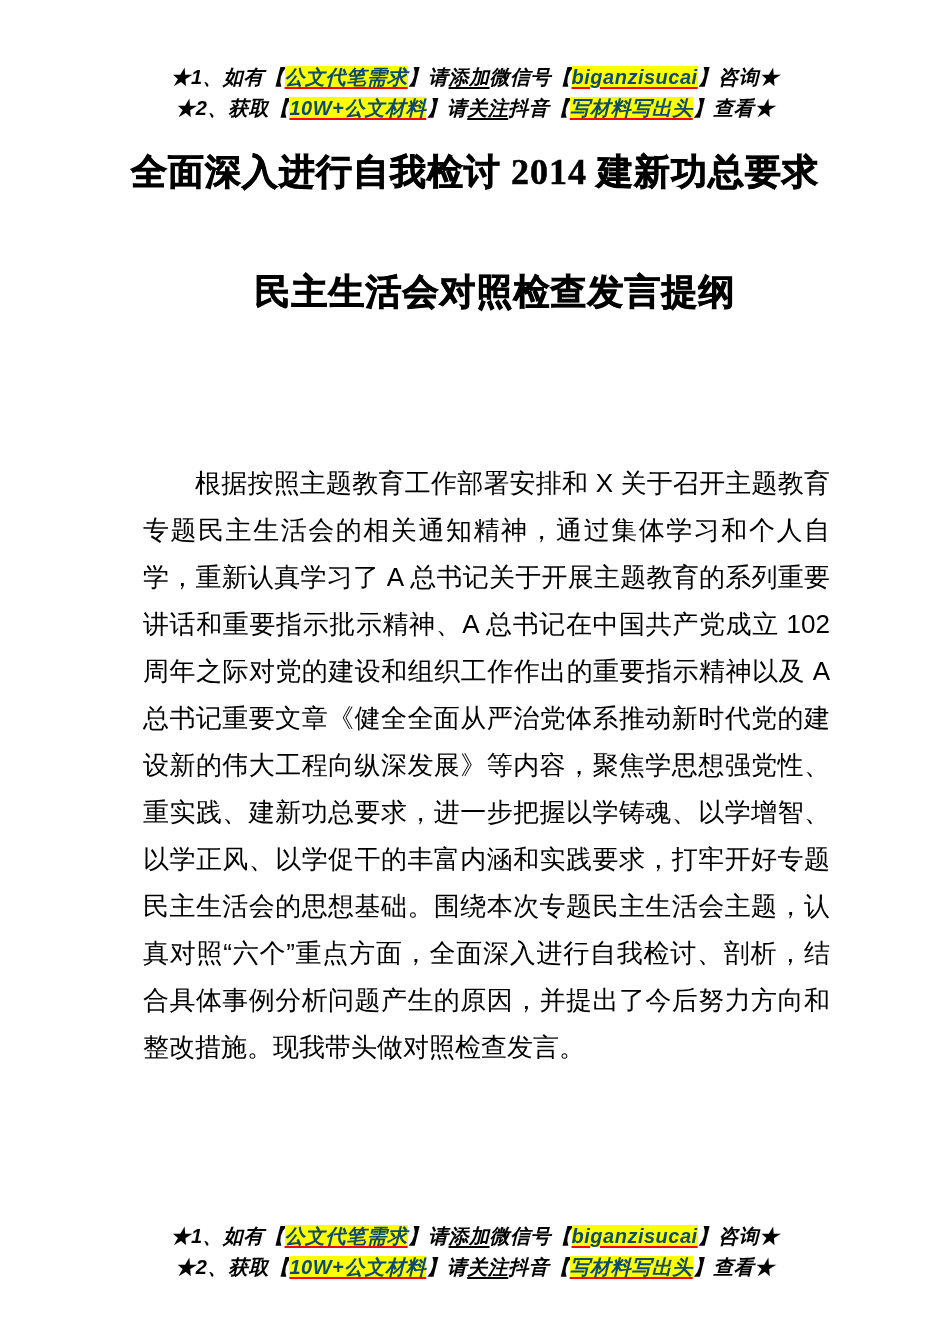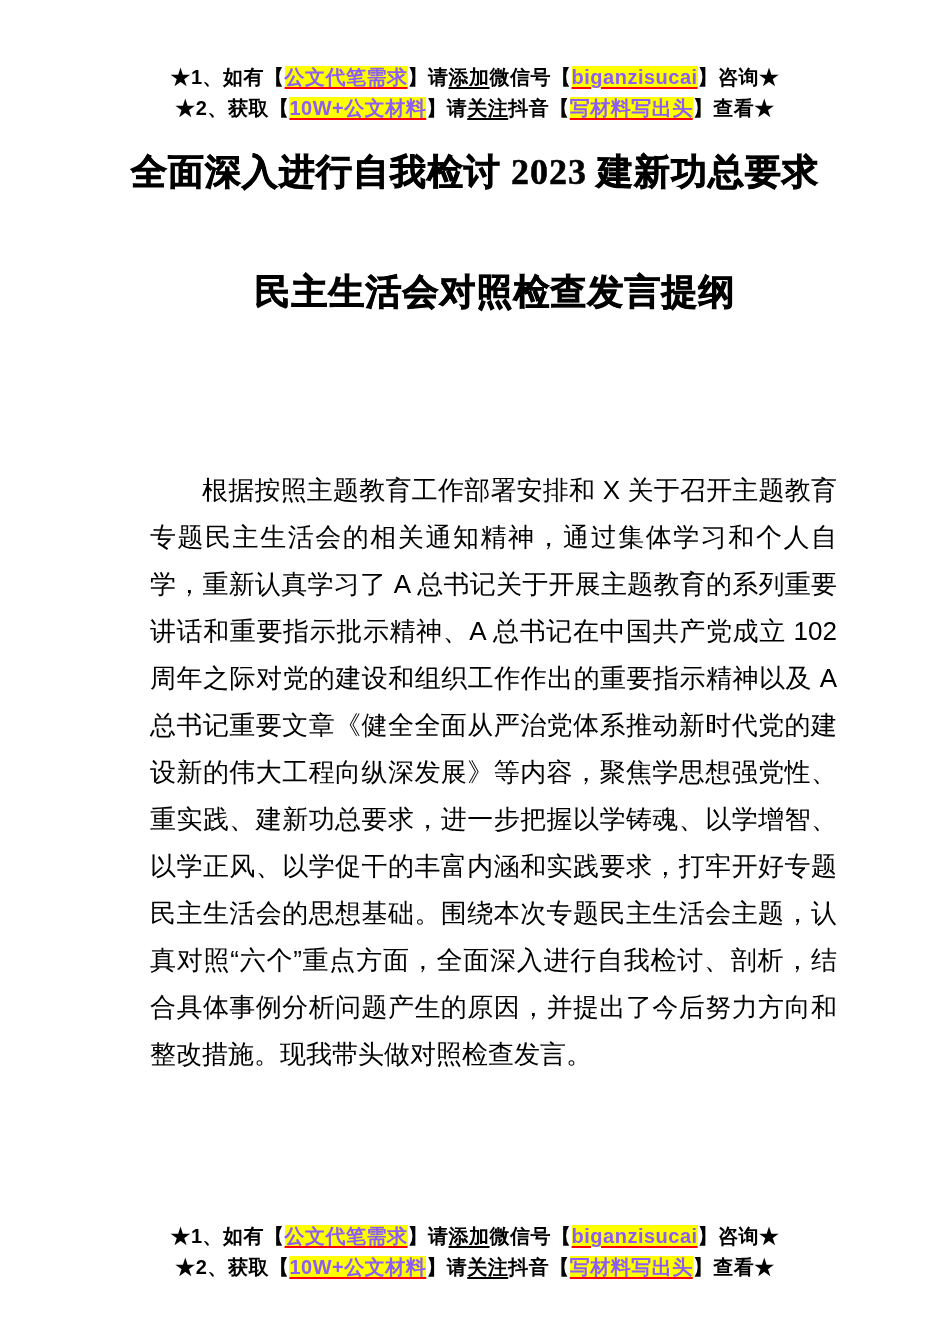--- a/index.html
+++ b/index.html
@@ -24,23 +24,23 @@
     width: 100%;
     text-align: center;
     font-weight: bold;
     font-size: 20px;
     line-height: 31px;
     letter-spacing: 0.5px;
     white-space: nowrap;
   }
   .promo-top { top: 62px; }
   .promo-bottom { top: 1221px; }
-  .seg { color: #000000; }
+  .seg { color: #000000; font-style: italic; }
   .hl {
-    color: #8b5cf6;
+    color: #0c4a6e;
     background: #ffff00;
     text-decoration: underline;
     text-decoration-color: #ff0000;
     text-decoration-thickness: 2px;
     text-underline-offset: 3px;
   }
   .u {
     text-decoration: underline;
     text-decoration-color: #000000;
     text-decoration-thickness: 2px;
@@ -67,21 +67,21 @@
     margin: 0 10px;
     -webkit-text-stroke: 0.5px #000000;
   }
 
   
   .body-text {
     position: absolute;
     top: 460px;
     left: 143px;
     width: 687px;
-    margin: 7px;
+    margin: 0;
     font-size: 26px;
     line-height: 47px;
     text-align: justify;
     text-indent: 2em;
     word-break: break-all;
   }
 </style>
 </head>
 <body>
 
@@ -90,21 +90,21 @@
   <div class="promo promo-top">
     <div class="promo-line">
       <span class="seg">★1、如有【</span><span class="seg hl">公文代笔需求</span><span class="seg">】请</span><span class="seg u">添加</span><span class="seg">微信号【</span><span class="seg hl">biganzisucai</span><span class="seg">】咨询★</span>
     </div>
     <div class="promo-line">
       <span class="seg">★2、获取【</span><span class="seg hl">10W+公文材料</span><span class="seg">】请</span><span class="seg u">关注</span><span class="seg">抖音【</span><span class="seg hl">写材料写出头</span><span class="seg">】查看★</span>
     </div>
   </div>
 
   <div class="title-line title-line1">
-    <span>全面深入进行自我检讨</span><span class="title-num">2023</span><span>建新功总要求</span>
+    <span>全面深入进行自我检讨</span><span class="title-num">2014</span><span>建新功总要求</span>
   </div>
   <div class="title-line title-line2">民主生活会对照检查发言提纲</div>
 
   <p class="body-text">根据按照主题教育工作部署安排和 X 关于召开主题教育专题民主生活会的相关通知精神，通过集体学习和个人自学，重新认真学习了 A 总书记关于开展主题教育的系列重要讲话和重要指示批示精神、A 总书记在中国共产党成立 102 周年之际对党的建设和组织工作作出的重要指示精神以及 A 总书记重要文章《健全全面从严治党体系推动新时代党的建设新的伟大工程向纵深发展》等内容，聚焦学思想强党性、重实践、建新功总要求，进一步把握以学铸魂、以学增智、以学正风、以学促干的丰富内涵和实践要求，打牢开好专题民主生活会的思想基础。围绕本次专题民主生活会主题，认真对照“六个”重点方面，全面深入进行自我检讨、剖析，结合具体事例分析问题产生的原因，并提出了今后努力方向和整改措施。现我带头做对照检查发言。</p>
 
   <div class="promo promo-bottom">
     <div class="promo-line">
       <span class="seg">★1、如有【</span><span class="seg hl">公文代笔需求</span><span class="seg">】请</span><span class="seg u">添加</span><span class="seg">微信号【</span><span class="seg hl">biganzisucai</span><span class="seg">】咨询★</span>
     </div>
     <div class="promo-line">

